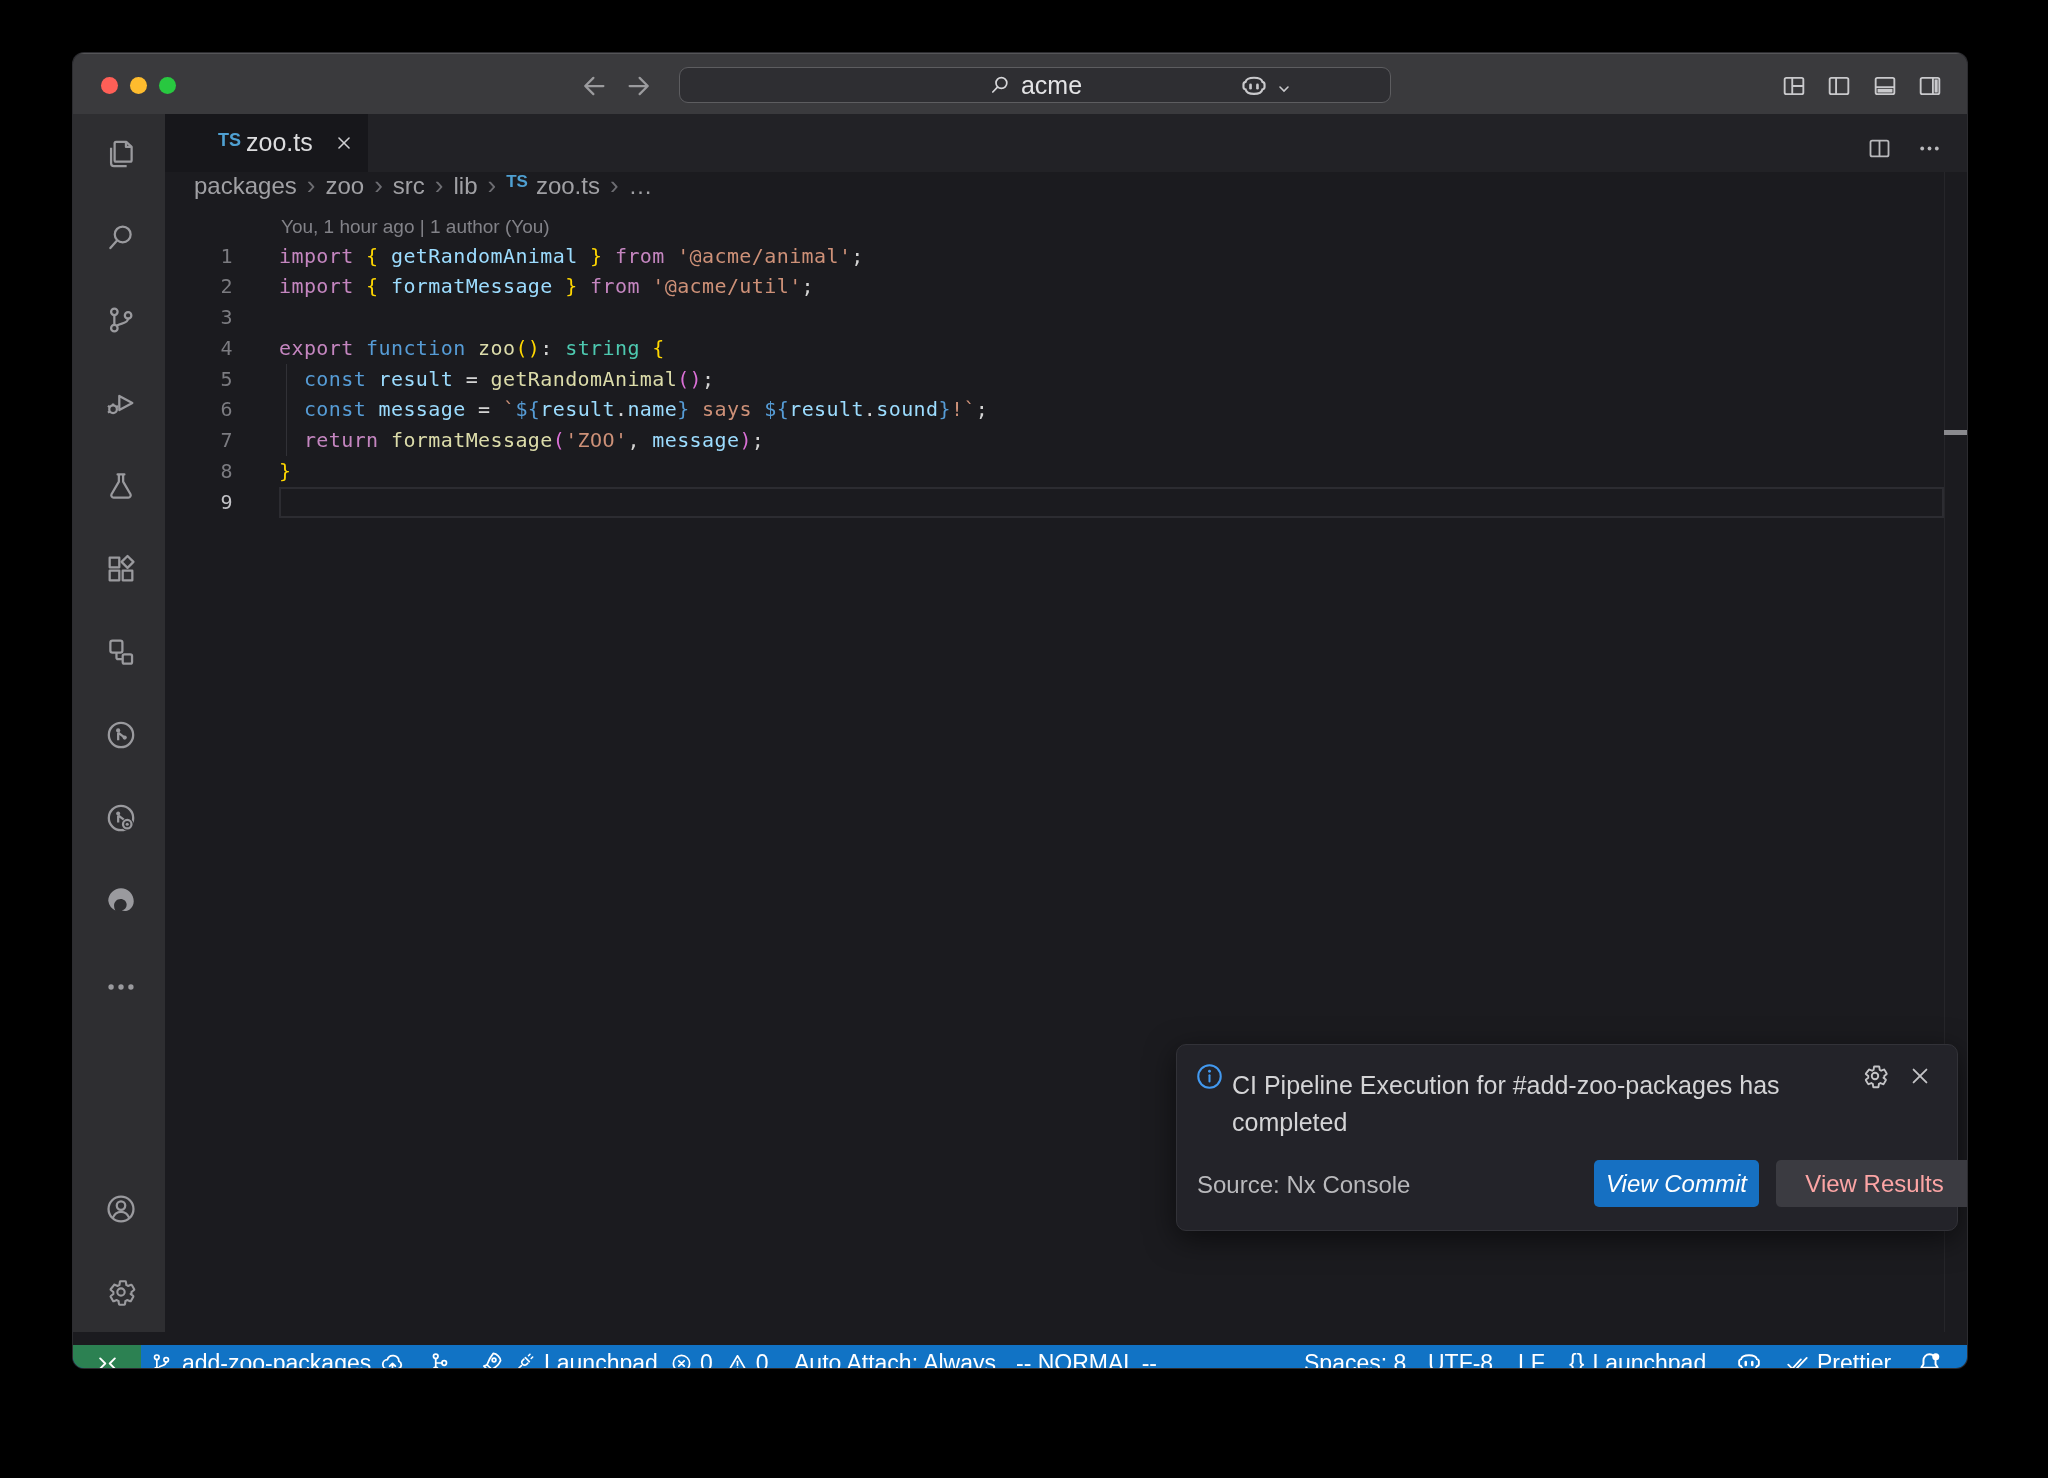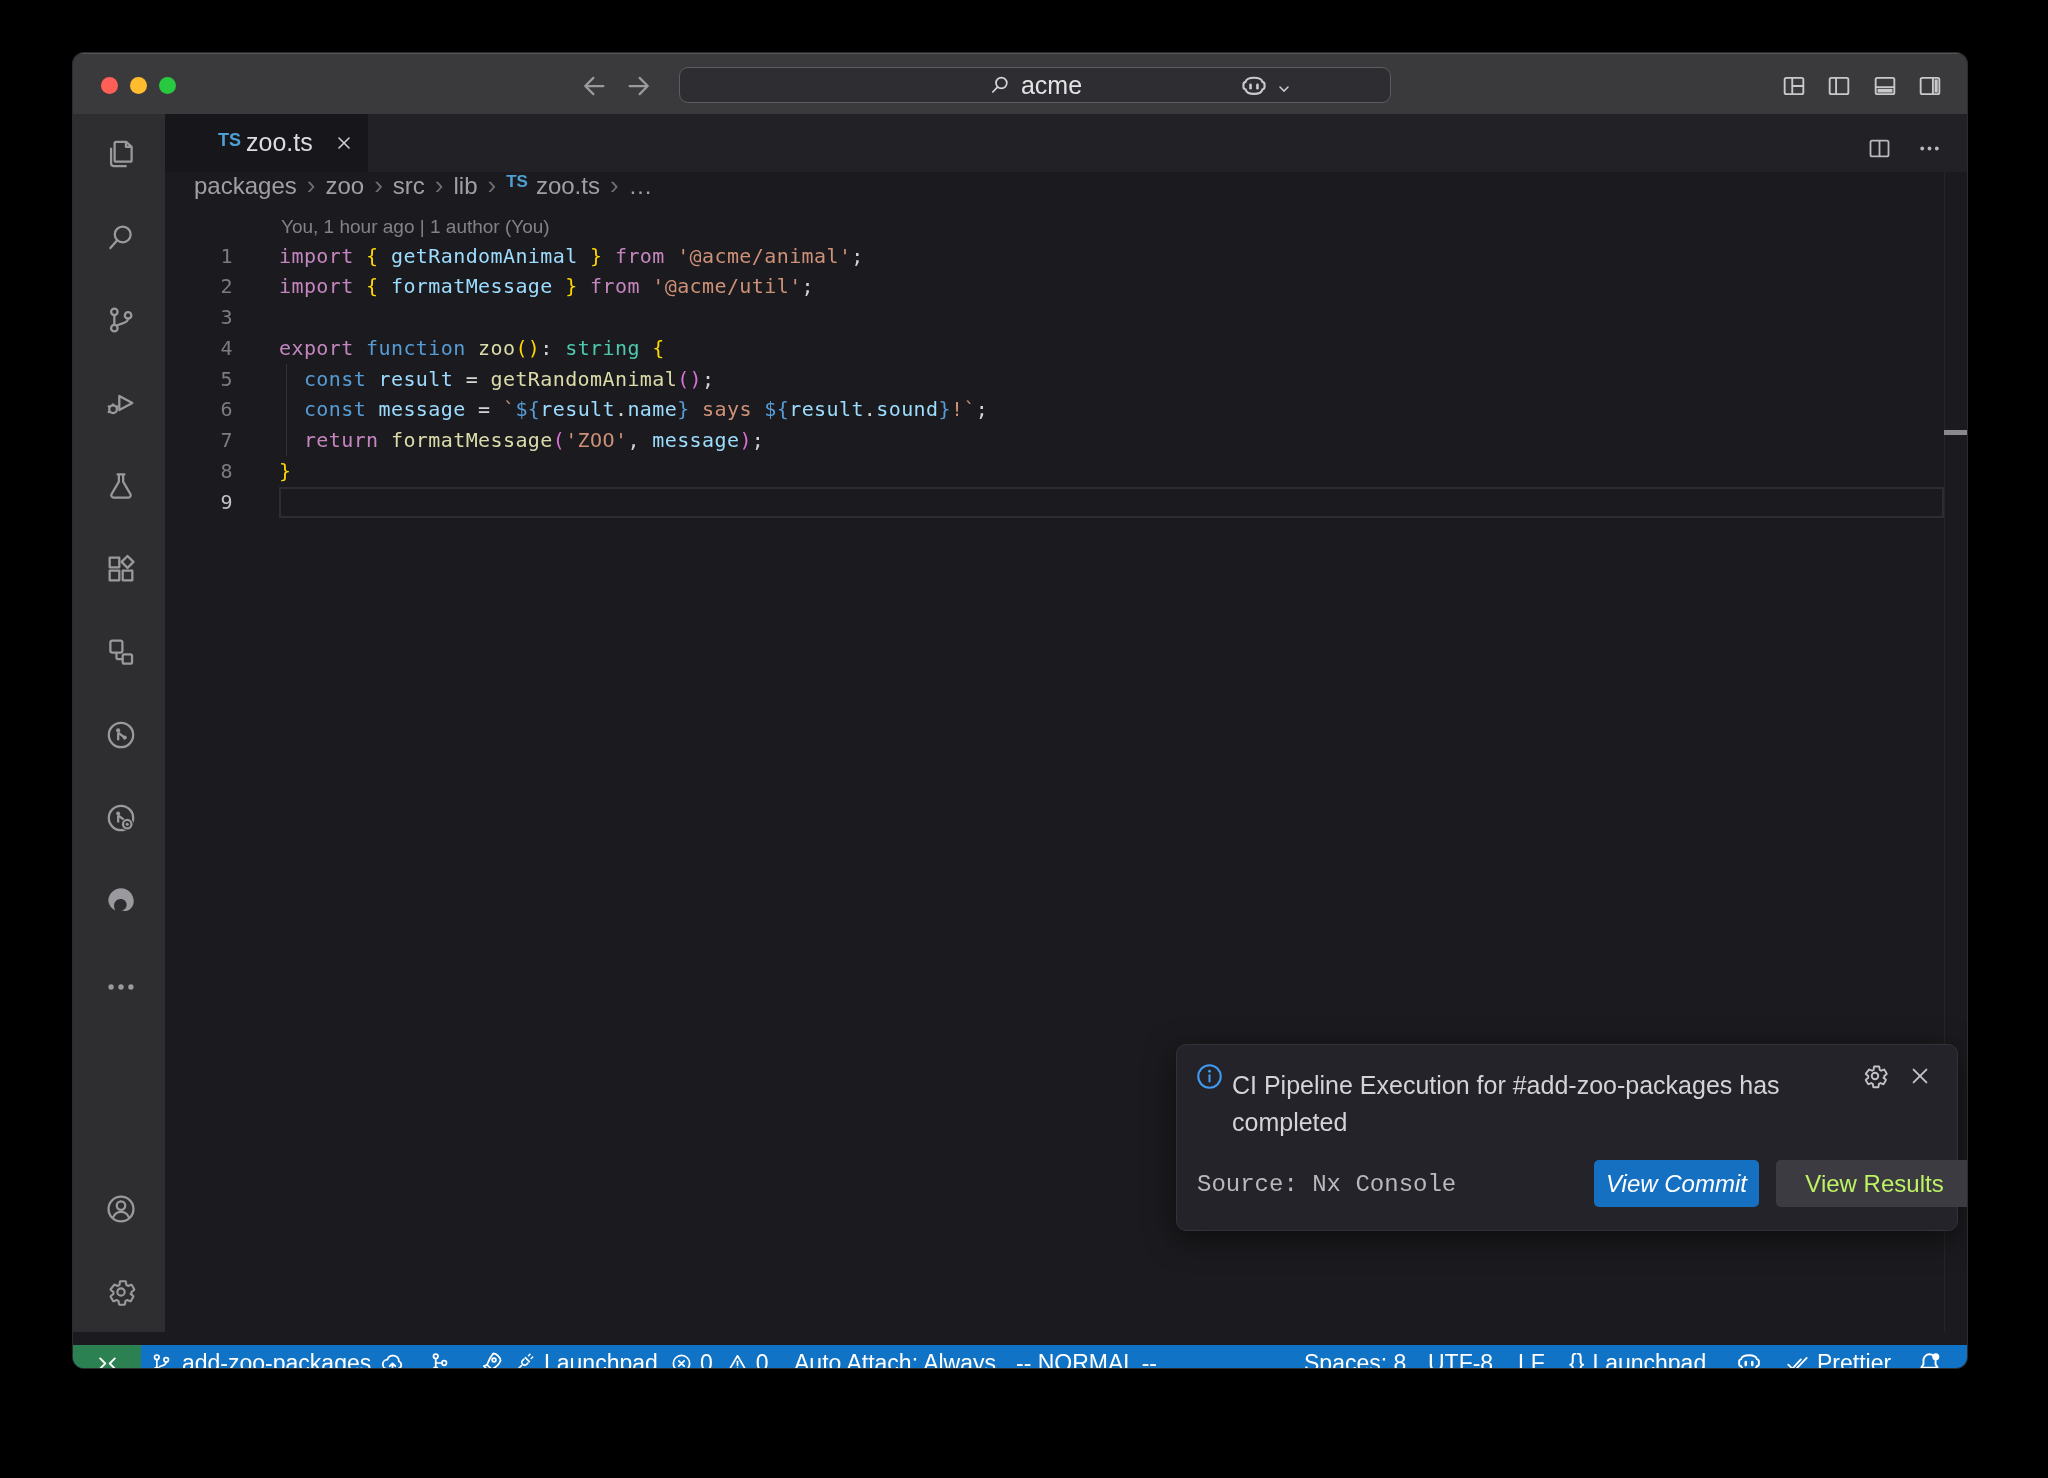--- a/index.html
+++ b/index.html
@@ -40,25 +40,25 @@
   .indent-guide{position:absolute;left:213px;top:310.5px;width:1px;height:92px;background:#313136;}
   .line-hl{position:absolute;left:206px;top:433.5px;width:1665px;height:31px;border:2px solid #2c2c31;}
   .scroll-sep{position:absolute;left:1871px;top:119px;bottom:36px;width:1px;background:#26262a;}
   .ov-dash{position:absolute;left:1871px;top:377px;width:25px;height:5px;background:#8a8a8e;}
   
   .toast{position:absolute;left:1103px;width:782px;background:#232329;border:1px solid #323238;border-radius:10px;box-shadow:0 8px 30px rgba(0,0,0,.55);}
   #toast1{top:991px;height:187px;}
   #toast2{top:1194px;height:76px;}
   .info-ico{position:absolute;left:18px;width:29px;height:29px;color:#4299f0;}
   .toast-msg{position:absolute;left:55px;top:22px;width:575px;font-size:25px;line-height:37px;color:#d4d4d6;}
-  .toast-src{position:absolute;left:20px;top:126px;font-size:24px;color:#b9b9bc;font-family:Liberation Mono, monospace;}
+  .toast-src{position:absolute;left:20px;top:126px;font-size:24px;color:#b9b9bc;}
   .toast-ico{position:absolute;width:30px;height:30px;color:#c4c4c7;}
   .btn{position:absolute;top:115px;height:47px;border:none;border-radius:5px;font-size:24px;font-family:"Liberation Sans",sans-serif;display:flex;align-items:center;justify-content:center;}
   .btn-primary{left:417px;width:165px;background:#1670c2;color:#fff;font-style:italic;}
-  .btn-secondary{left:599px;width:197px;background:#3b3b41;color:#bef264;}
+  .btn-secondary{left:599px;width:197px;background:#3b3b41;color:#fca5a5;}
   
   .statusbar{position:absolute;left:0;bottom:0;width:100%;height:23px;background:#1173c5;color:#ffffff;font-size:23px;}
   .sb-item{position:absolute;top:0;height:36px;display:flex;align-items:center;gap:8px;white-space:nowrap;}
   .sb-item .ico{color:#fff;}
   .remote{left:0;width:68px;background:#2c8152;justify-content:center;gap:0;}
 </style>
 </head>
 <body>
 
 <div id="win">

